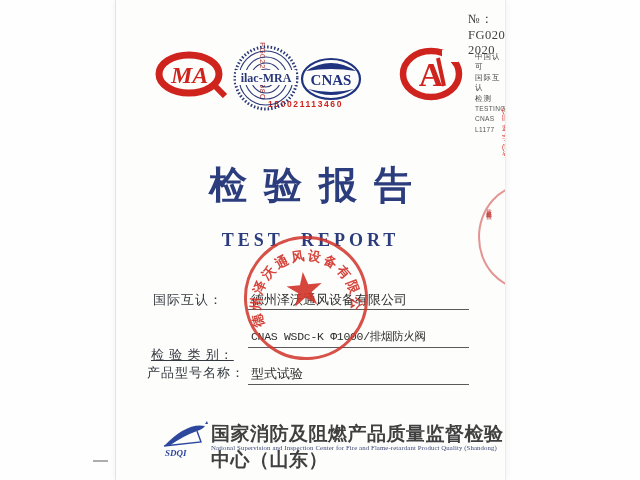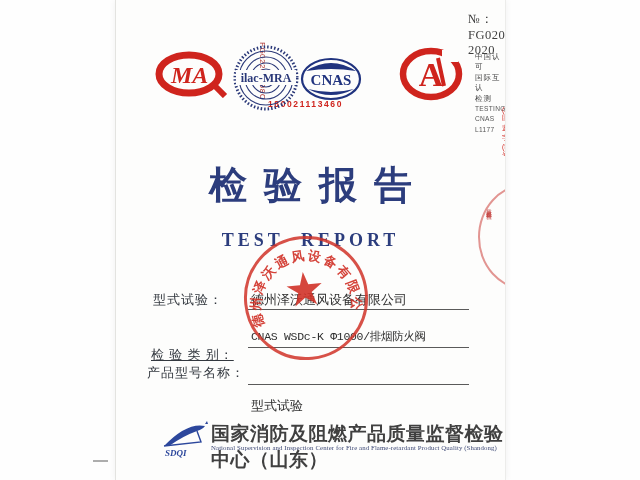--- a/index.html
+++ b/index.html
@@ -103,30 +103,30 @@
       <path d="M40 12 L46 40" stroke="#cf241d" stroke-width="4"></path>
     </svg>
     <div class="cal-caption">(2018)国认监认字(571)号</div>
 
     <div class="title-cn" style="left:0;width:389px;">检验报告</div>
     <div class="title-en" style="left:0;width:389px;margin-top:16px;">TEST  REPORT</div>
 
     <div class="edge-stamp"></div>
     <div class="edge-stamp-text">质量监督检验</div>
 
-    <div class="field-label" style="left:37px;top:291px;">型式试验：</div>
+    <div class="field-label" style="left:37px;top:291px;">国际互认：</div>
     <div class="field-value" style="left:135px;top:291px;">德州泽沃通风设备有限公司</div>
     <div class="underline" style="left:132px;top:309px;"></div>
 
     <div class="field-label" style="left:31px;top:328px;margin-top:36px;">产品型号名称：</div>
     <div class="field-value model" style="left:135px;top:329px;">CNAS WSDc-K Φ1000/排烟防火阀</div>
     <div class="underline" style="left:132px;top:347px;"></div>
 
     <div class="field-label" style="left:35px;top:346px;text-decoration:underline;">检 验 类 别：</div>
-    <div class="field-value" style="left:135px;top:365px;margin-top:32px;">型式试验</div>
+    <div class="field-value" style="left:135px;top:365px;">型式试验</div>
     <div class="underline" style="left:132px;top:384px;"></div>
 
     <div class="seal" style="left:128px;top:236px;">
       <svg class="seal-svg" viewBox="0 0 117 117">
         <defs>
             <path id="sealArc" d="M 15,82 A 46,46 0 1 1 102,82" fill="none"></path>
           </defs>
         <text font-size="13" font-weight="bold" fill="rgba(208,50,40,0.92)" letter-spacing="2.5">
           <textPath href="#sealArc">德州泽沃通风设备有限公司</textPath>
         </text>

